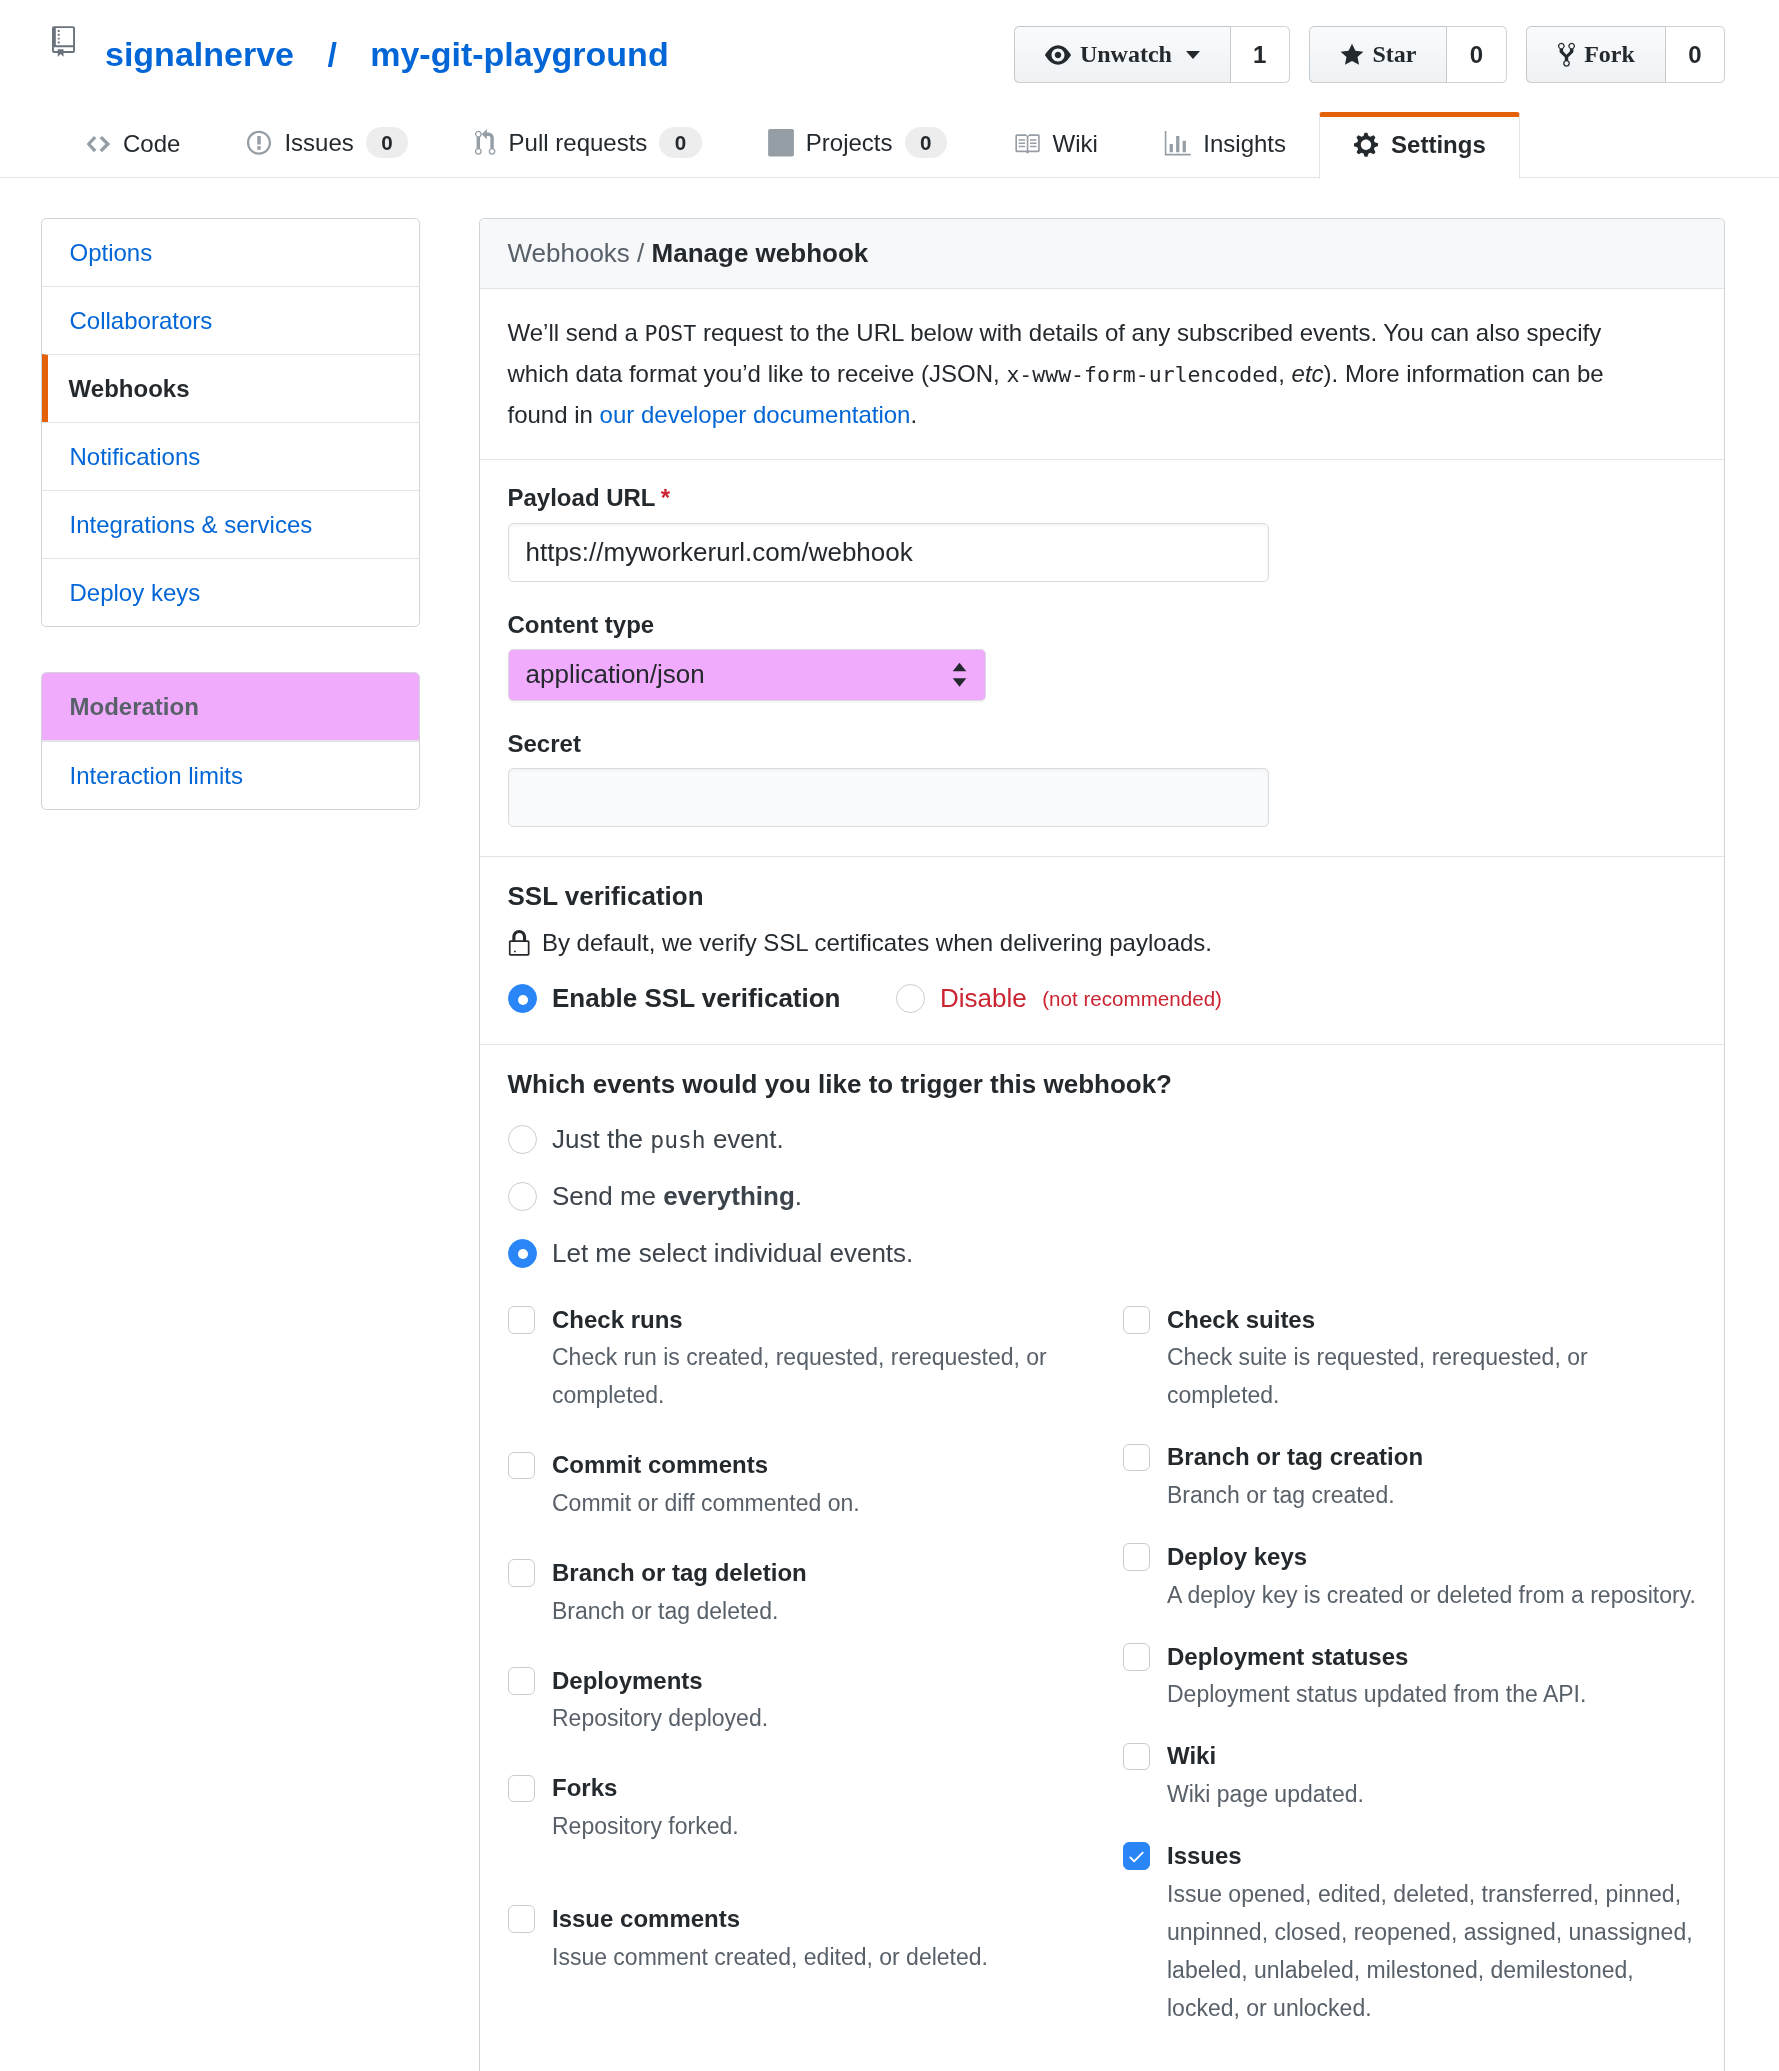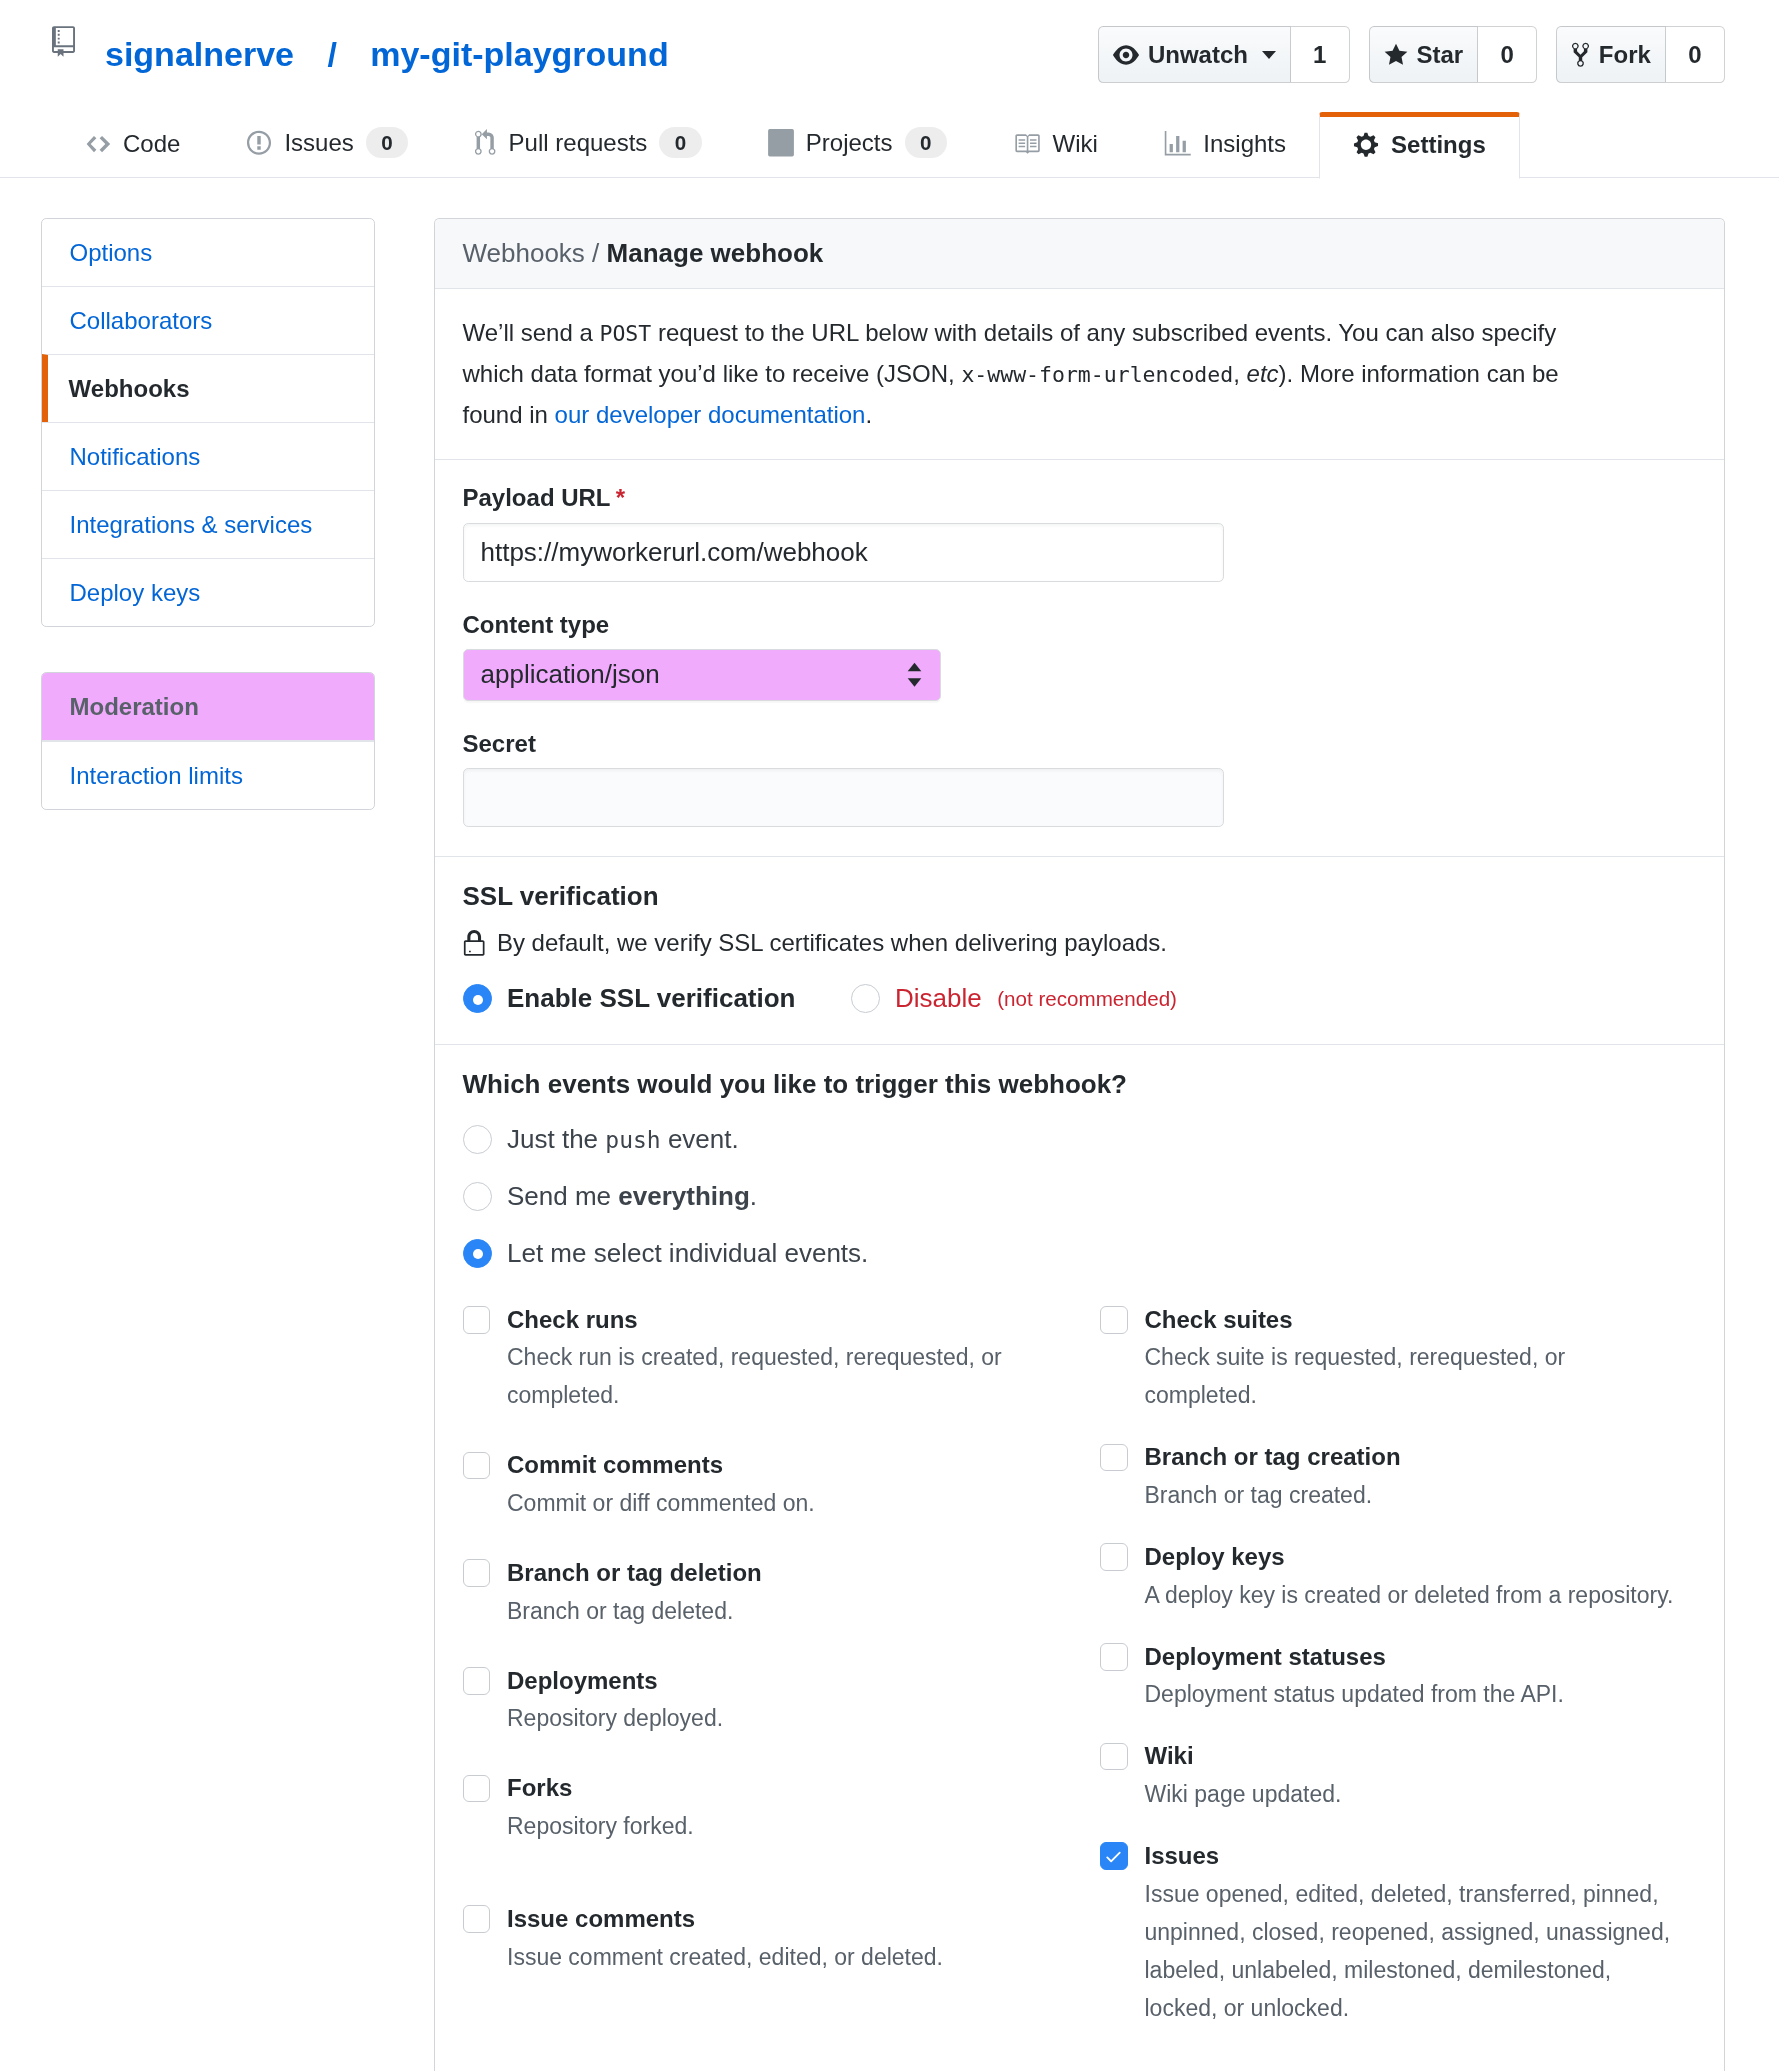--- a/index.html
+++ b/index.html
@@ -15,24 +15,24 @@
   .repo-header { display:flex; justify-content:space-between; align-items:flex-start; padding:26px 54px 0 52px; }
   .repo-title { display:flex; gap:30px; font-size:34px; line-height:57px; }
   .repo-title .icon { color:#6a737d; }
   .repo-title a { color:#0366d6; text-decoration:none; }
   .repo-title .sep { color:#0366d6; padding:0 3.4px; }
   .repo-title .name { font-weight:700; }
 
   .actions { display:flex; gap:19px; }
   .btn-group { display:flex; }
   .btn {
-    display:flex; align-items:center; gap:8.6px; height:57px; padding:0 14px;
+    display:flex; align-items:center; gap:8.6px; height:57px; padding:0 30px;
     font-size:24px; font-weight:700; color:#24292e;
     background:linear-gradient(-180deg,#fafbfc,#eff3f6 90%);
-    border:1.7px solid rgba(27,31,35,.2); border-radius:5.2px 0 0 5.2px; cursor:pointer;
+    border:1.7px solid rgba(27,31,35,.2); border-radius:5.2px 0 0 5.2px; cursor:pointer;font-family:Liberation Serif, serif;
   }
   .btn .cicon { color:#24292e; }
   .caret { width:0; height:0; border-left:7.7px solid transparent; border-right:7.7px solid transparent; border-top:8.6px solid #24292e; margin-left:5.2px; }
   .social-count {
     display:flex; align-items:center; height:57px; padding:0 22.4px; font-size:24px; font-weight:700;
     background:#fff; border:1.7px solid rgba(27,31,35,.2); border-left:none; border-radius:0 5.2px 5.2px 0; cursor:pointer;
   }
 
   
   .tabs { display:flex; align-items:flex-end; margin-top:22.4px; padding:0 52px; border-bottom:1.7px solid #e1e4e8; }
@@ -49,21 +49,21 @@
     background:#fff; font-weight:700; margin-bottom:-1.7px;
     border:1.7px solid #e1e4e8; border-bottom:1.7px solid #fff; border-top:5.2px solid #e36209;
     border-radius:3.4px 3.4px 0 0; padding-top:13.8px;
   }
   .tab.active .ticon { color:#24292e; }
 
   
   .layout { display:flex; align-items:flex-start; gap:59px; padding:40px 54px 0 41px; }
 
   
-  .sidebar { width:334px; flex:none; }
+  .sidebar { width:379px; flex:none; }
   .menu { border:1.7px solid #d1d5da; border-radius:5.2px; background:#fff; overflow:hidden; }
   .menu-item {
     display:block; padding:19px 27.5px; font-size:24px; line-height:29px;
     color:#0366d6; border-top:1.7px solid #e1e4e8; cursor:pointer;
   }
   .menu-item:first-child { border-top:none; }
   .menu-item.active { color:#24292e; font-weight:700; border-left:6.9px solid #e36209; padding-left:20.6px; background:#fff; }
   .menu.second { margin-top:45px; }
   .menu-head { padding:19px 27.5px; font-size:24px; line-height:29px; font-weight:700; color:#586069; background:#f0abfc; border-bottom:1.7px solid #e1e4e8; }
 

